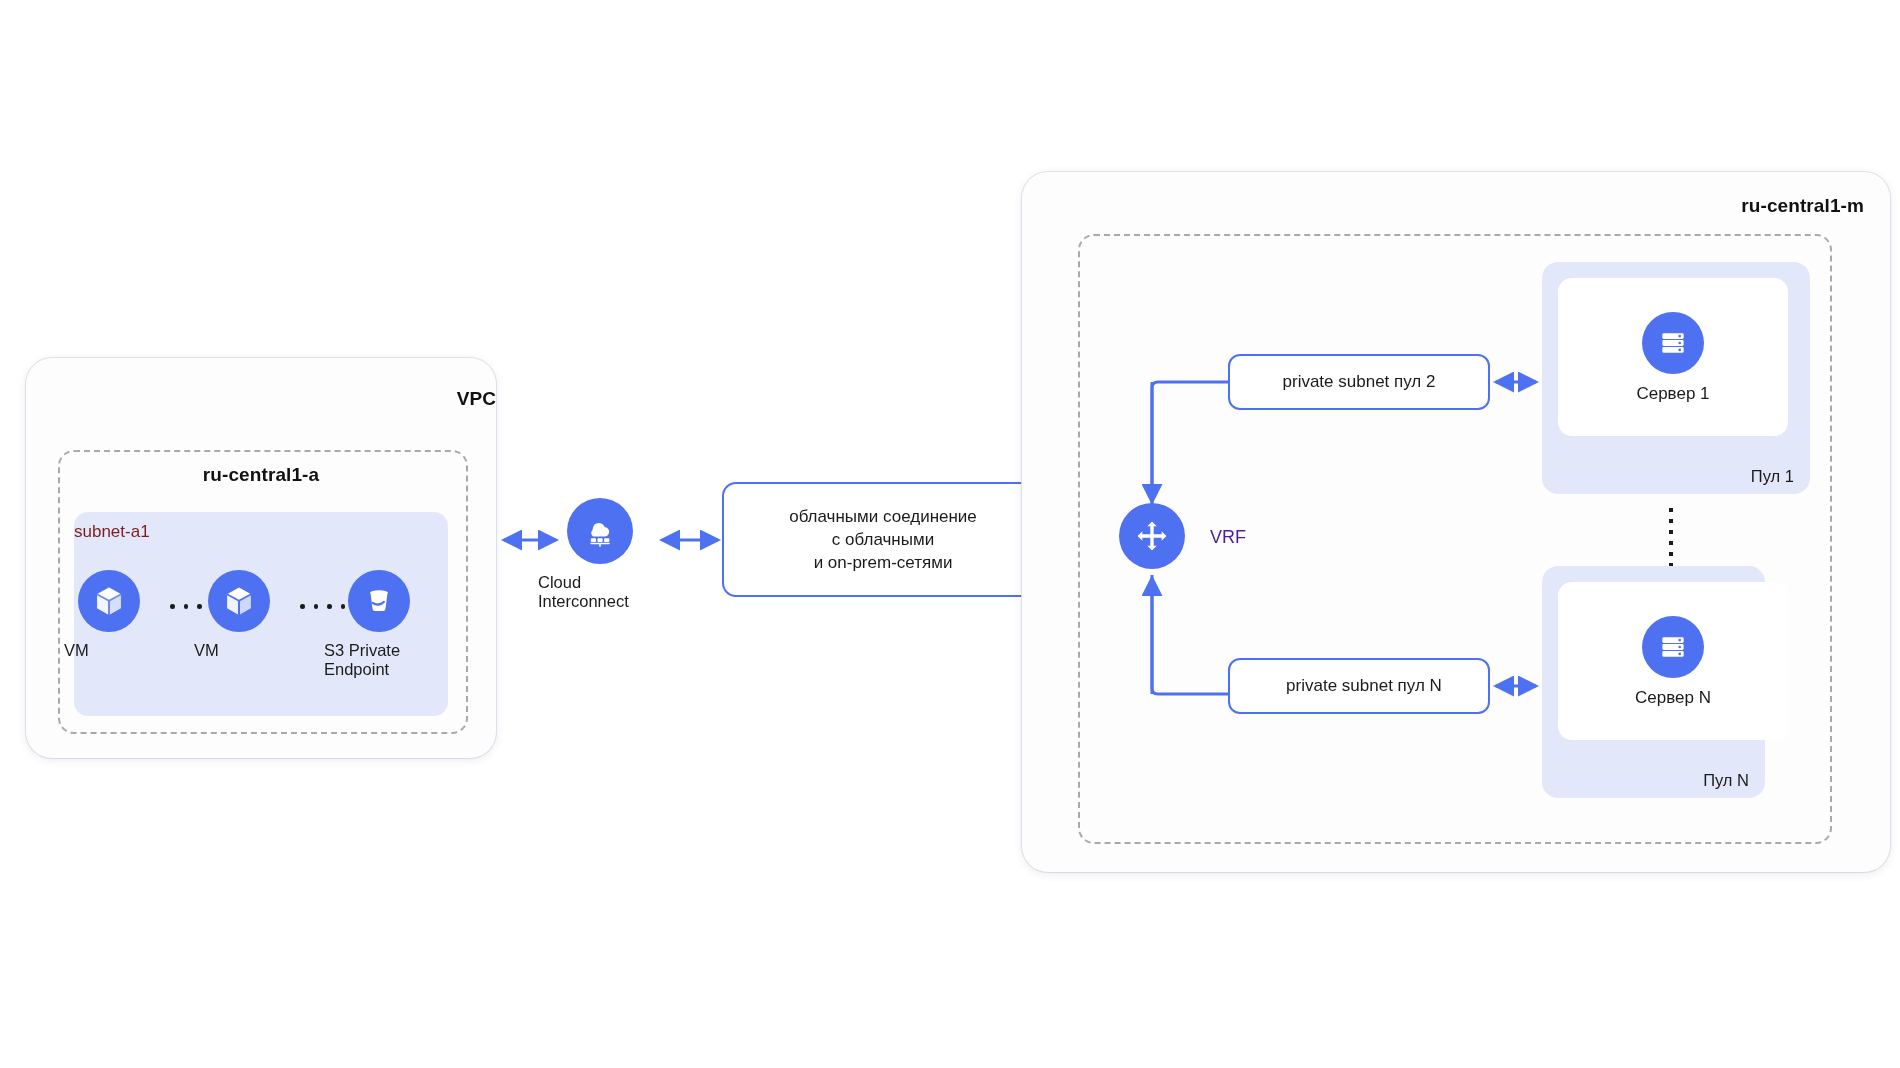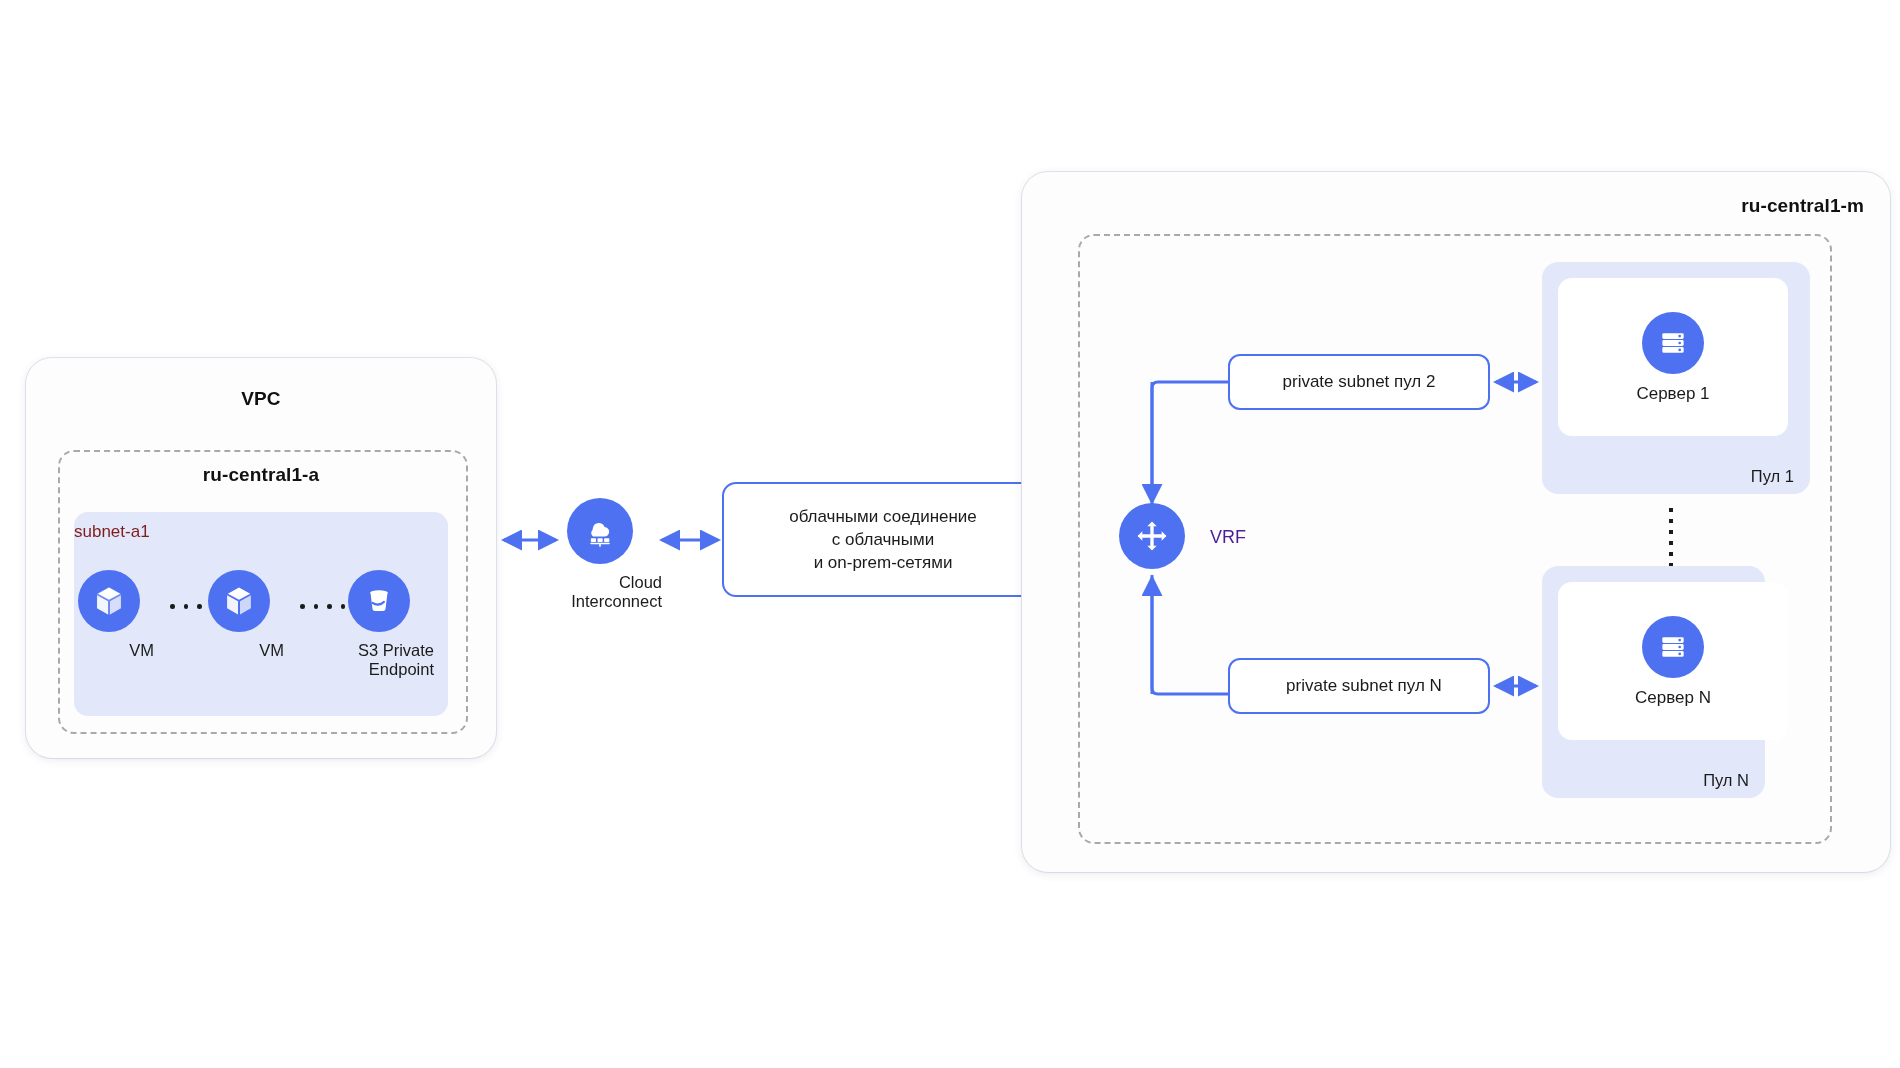--- a/index.html
+++ b/index.html
@@ -23,21 +23,21 @@
     white-space:nowrap;
   }
   .panel{
     position:absolute;background:#e2e8fa;border-radius:14px;
   }
   .panel-title{
     position:absolute;font-size:17px;color:#7f1d1d;white-space:nowrap;
   }
 
   
-  .nodewrap{position:absolute;text-align:right;}
+  .nodewrap{position:absolute;text-align:left;}
   .circ{
     width:62px;height:62px;border-radius:50%;background:#4d71f0;
     display:flex;align-items:center;justify-content:center;margin:0 auto;
   }
   .circ svg{display:block;}
   .nodelabel{
     margin-top:9px;font-size:16.5px;line-height:19px;color:#1b1b1b;white-space:pre-line;
   }
 
   
@@ -70,21 +70,21 @@
   svg.conn{position:absolute;overflow:visible;}
 </style>
 </head>
 <body>
 
 <div class="stage">
 
   <div class="card" style="left:26px;top:358px;width:470px;height:400px;">
   </div>
 
-  <div class="zone-title" style="left:26px;top:388px;width:470px;text-align:center;">VPC</div>
+  <div class="zone-title" style="left:26px;top:388px;width:470px;text-align:right;">VPC</div>
 
   <div class="zone" style="left:58px;top:450px;width:406px;height:280px;"></div>
 
   <div class="zone-title" style="left:58px;top:464px;width:406px;text-align:center;">ru-central1-a</div>
 
   <div class="panel" style="left:74px;top:512px;width:374px;height:204px;"></div>
 
   <div class="panel-title" style="left:74px;top:522px;width:374px;">subnet-a1</div>
 
   <div class="nodewrap" style="left:64px;top:570px;width:90px;">

